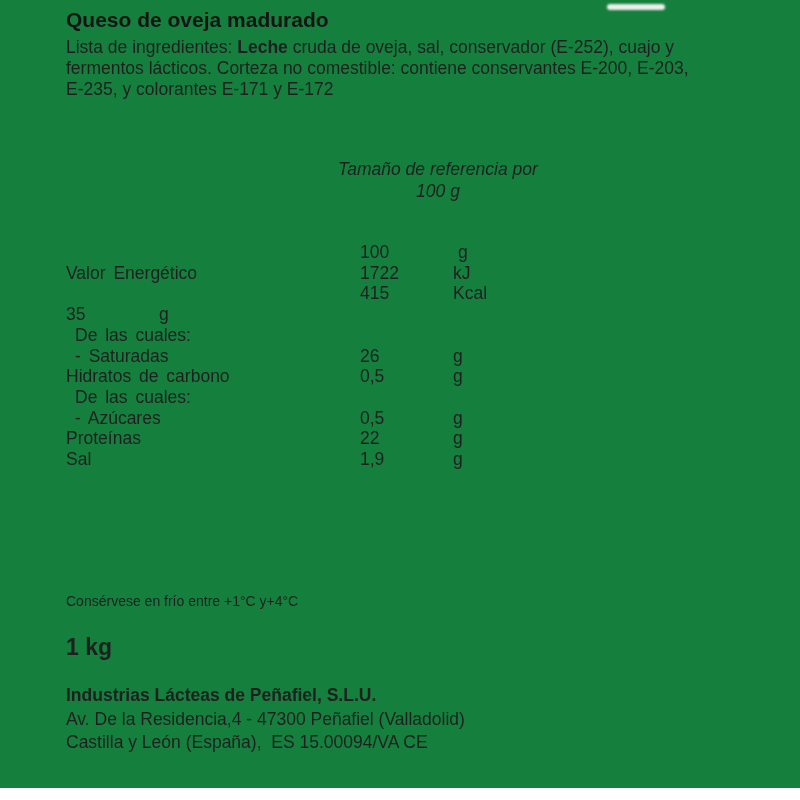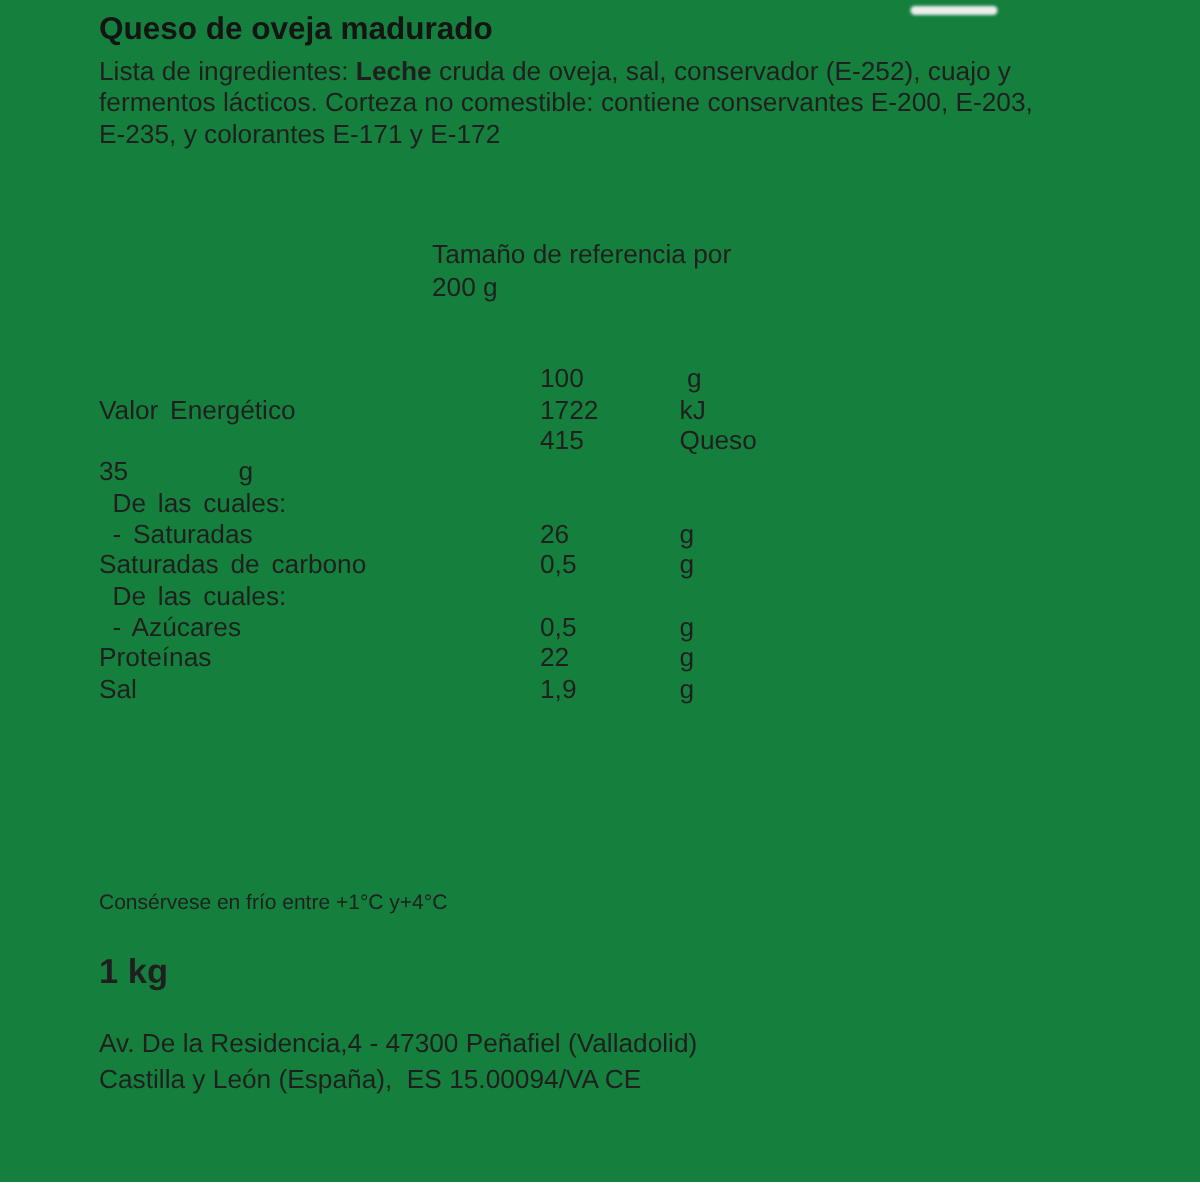--- a/index.html
+++ b/index.html
@@ -39,23 +39,24 @@
     font-size: 17.5px;
     line-height: 21px;
   }
   .ingredients .line { white-space: nowrap; }
   .bold { font-weight: bold; }
   .reference {
     position: absolute;
     left: 288px;
     top: 159px;
     width: 300px;
-    text-align: left;
+    text-align: center;
     font-size: 17.5px;
     line-height: 21.5px;
+    font-style: italic;
   }
   .ntable {
     position: absolute;
     left: 66px;
     top: 242px;
     width: 480px;
     font-size: 17.5px;
     line-height: 20.7px;
   }
   .nrow { display: flex; }
@@ -113,55 +114,55 @@
   <div class="artifact"></div>
 
   <div class="ingredients">
     <div class="line"><span>Lista de ingredientes: </span><span class="bold">Leche</span><span> cruda de oveja, sal, conservador (E-252), cuajo y</span></div>
     <div class="line">fermentos lácticos. Corteza no comestible: contiene conservantes E-200, E-203,</div>
     <div class="line">E-235, y colorantes E-171 y E-172</div>
   </div>
 
   <div class="reference">
     <div>Tamaño de referencia por</div>
-    <div>200 g</div>
+    <div>100 g</div>
   </div>
 
   <div class="ntable">
     <div class="nrow">
       <span class="nlabel"></span>
       <span class="namount">100</span>
       <span class="nunit gap">g</span>
     </div>
     <div class="nrow">
       <span class="nlabel">Valor Energético</span>
       <span class="namount">1722</span>
       <span class="nunit">kJ</span>
     </div>
     <div class="nrow">
       <span class="nlabel"></span>
       <span class="namount">415</span>
-      <span class="nunit">Queso</span>
+      <span class="nunit">Kcal</span>
     </div>
     <div class="nrow">
       <span class="namount">35</span>
       <span class="nunit">g</span>
     </div>
     <div class="nrow">
       <span class="nlabel indent">De las cuales:</span>
       <span class="namount"></span>
       <span class="nunit"></span>
     </div>
     <div class="nrow">
       <span class="nlabel indent">- Saturadas</span>
       <span class="namount">26</span>
       <span class="nunit">g</span>
     </div>
     <div class="nrow">
-      <span class="nlabel">Saturadas de carbono</span>
+      <span class="nlabel">Hidratos de carbono</span>
       <span class="namount">0,5</span>
       <span class="nunit">g</span>
     </div>
     <div class="nrow">
       <span class="nlabel indent">De las cuales:</span>
       <span class="namount"></span>
       <span class="nunit"></span>
     </div>
     <div class="nrow">
       <span class="nlabel indent">- Azúcares</span>
@@ -178,17 +179,18 @@
       <span class="namount">1,9</span>
       <span class="nunit">g</span>
     </div>
   </div>
 
   <div class="storage">Consérvese en frío entre +1°C y+4°C</div>
 
   <div class="weight">1 kg</div>
 
   <div class="manufacturer">
+    <div class="line name">Industrias Lácteas de Peñafiel, S.L.U.</div>
     <div class="line">Av. De la Residencia,4 - 47300 Peñafiel (Valladolid)</div>
     <div class="line">Castilla y León (España),  ES 15.00094/VA CE</div>
   </div>
 
 </div>
 
 </body></html>

